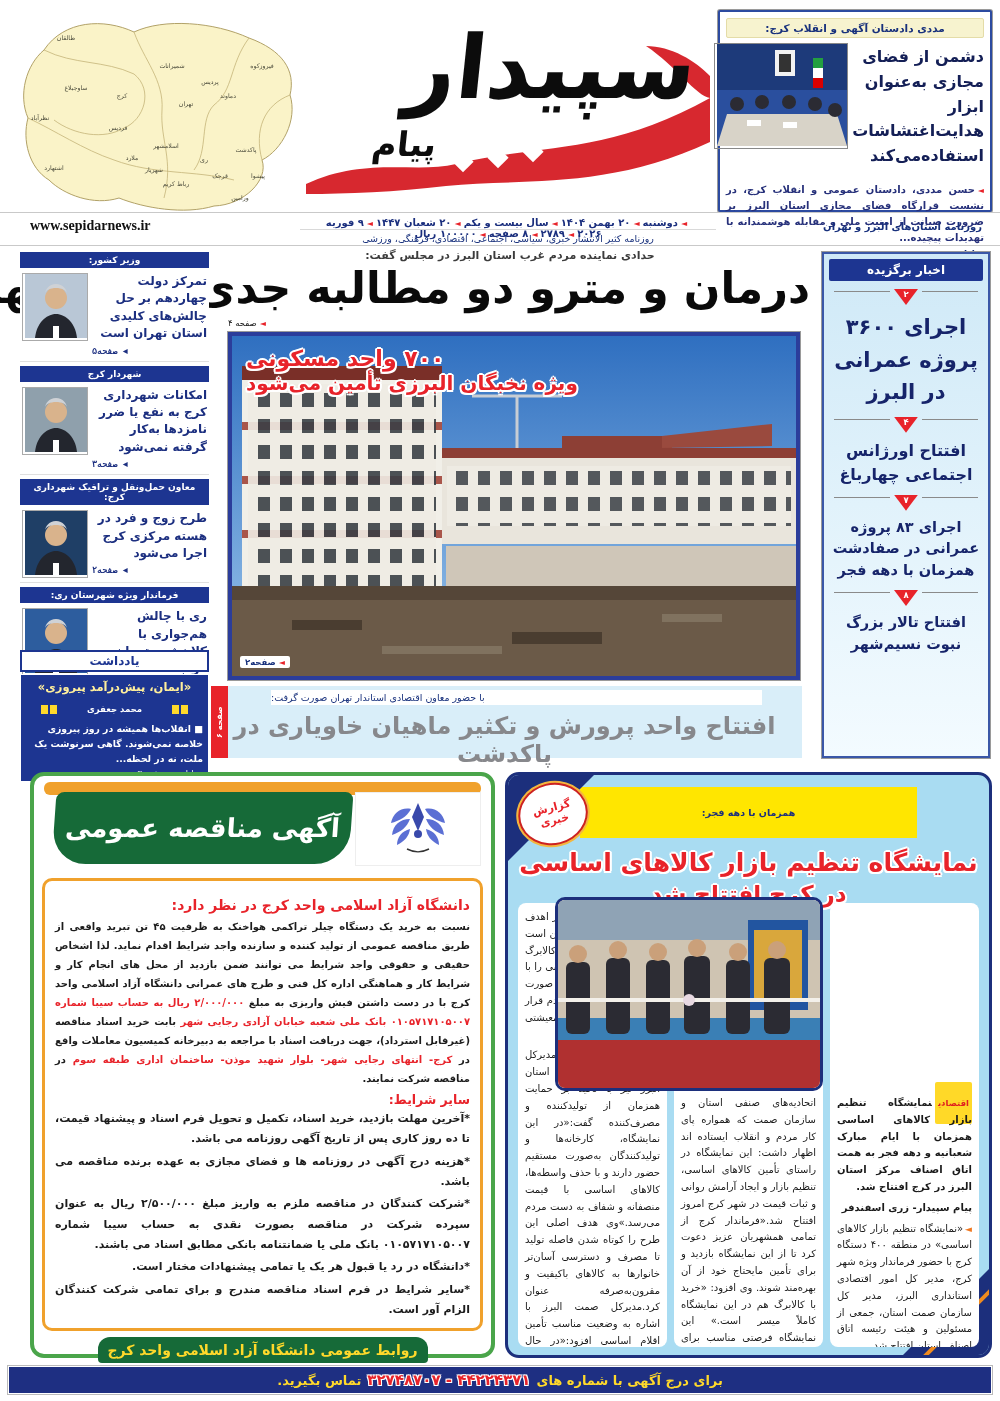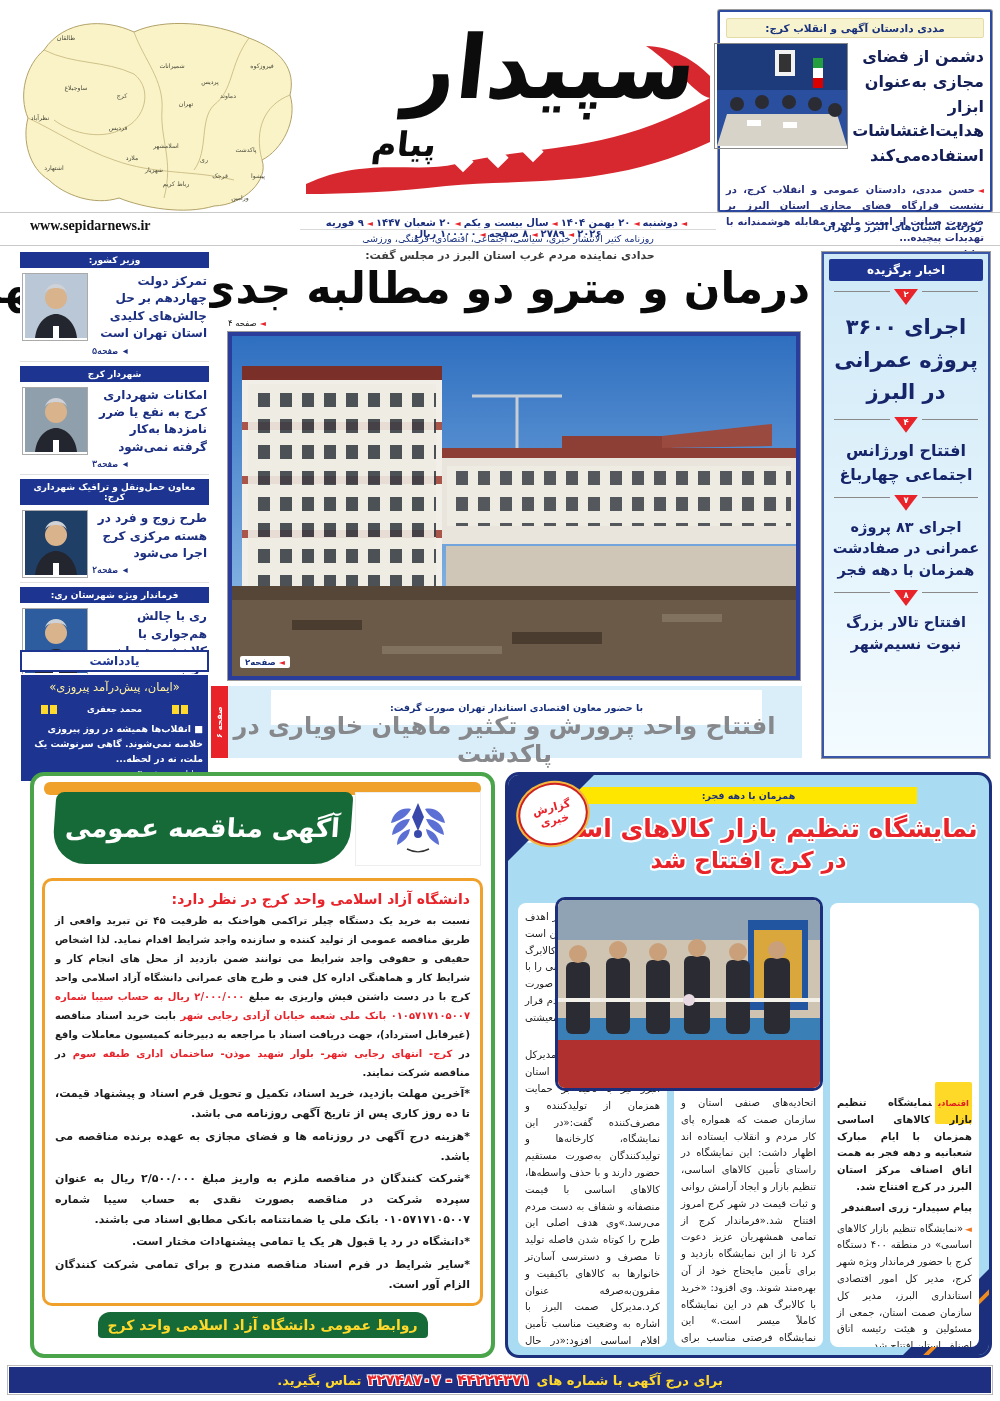--- a/index.html
+++ b/index.html
@@ -43,39 +43,39 @@
   .overlay-l1{font-size:22px;font-weight:bold;color:#e8232a;}
   .overlay-l2{font-size:20px;font-weight:bold;color:#e8232a;}
   .stroke-w{text-shadow:-1.5px -1.5px 0 #fff,1.5px -1.5px 0 #fff,-1.5px 1.5px 0 #fff,1.5px 1.5px 0 #fff,
             0 -2px 0 #fff,0 2px 0 #fff,-2px 0 0 #fff,2px 0 0 #fff;}
   .photo-tag{position:absolute;right:unset;left:8px;bottom:8px;background:#fff;color:#17307c;font-size:8.5px;
              font-weight:bold;padding:1px 5px;border-radius:2px;}
   .caviar{left:211px;top:686px;width:591px;height:72px;background:#d9eef9;}
   .caviar-tab{position:absolute;right:unset;left:0;top:0;width:17px;height:100%;background:#e8232a;color:#fff;
               font-size:8px;font-weight:bold;writing-mode:vertical-rl;transform:rotate(180deg);
               display:flex;align-items:center;justify-content:center;}
-  .caviar-kicker{position:absolute;top:4px;left:60px;right:40px;background:#fff;text-align:center;
-                 font-size:9.5px;font-weight:bold;color:#17307c;padding:12px 0;}
+  .caviar-kicker{position:absolute;top:4px;left:60px;right:40px;background:#fff;text-align:left;
+                 font-size:9.5px;font-weight:normal;color:#17307c;padding:2px 0;}
   .caviar-headline{position:absolute;top:26px;left:20px;right:24px;text-align:center;font-size:24px;
                    font-weight:bold;color:#87888c;}
 
   
   .sidebar{left:20px;top:252px;width:189px;}
   .card{margin-bottom:4px;background:#fff;border-bottom:1px solid #e0e0e0;}
   .card-kicker{background:#1d3591;color:#fff;font-size:9px;font-weight:bold;text-align:center;padding:3px 2px;}
   .card-body{display:flex;padding:5px 2px 4px 2px;gap:4px;}
   .card-photo{flex:0 0 auto;width:64px;height:66px;border:1px solid #aaa;order:2;}
   .card-txt{flex:1;order:1;}
   .card-headline{color:#1c2f80;font-size:12px;font-weight:bold;line-height:1.45;text-align:right;}
   .card-page{color:#1c2f80;font-size:8.5px;font-weight:bold;margin-top:3px;text-align:left;font-family:Liberation Mono, monospace;}
   .note{left:20px;top:650px;width:189px;}
   .note-header{border:2px solid #1d3591;color:#1d3591;background:#fff;text-align:center;font-size:12px;
                font-weight:bold;padding:2px 0;}
   .note-body{background:#1d3591;margin-top:2px;padding:6px 6px 4px 6px;box-shadow:inset 0 0 0 1px #fff;}
-  .note-title{color:#ffef9c;font-size:11.5px;font-weight:normal;text-align:center;}
+  .note-title{color:#ffef9c;font-size:11.5px;font-weight:bold;text-align:center;}
   .note-author-row{display:flex;align-items:center;justify-content:space-between;margin:5px 14px 4px 14px;}
   .ysq{width:7px;height:9px;background:#ffd92b;display:inline-block;margin:0 1px;}
   .note-author{color:#fff;font-size:8.5px;font-weight:bold;}
   .note-text{color:#fff;font-size:9.3px;font-weight:bold;line-height:1.6;text-align:right;}
   .note-more{color:#fff;font-size:8px;margin-top:2px;}
 
   
   .selnews{left:unset;right:10px;top:252px;width:168px;height:506px;border:2px solid #3a57a7;
            box-shadow:0 0 0 1px #9a9a9a;background:linear-gradient(180deg,#cfe9f7,#f3fbff);box-sizing:border-box;}
   .sel-header{margin:5px;background:#1d3591;color:#fff;font-size:12px;font-weight:bold;text-align:center;
@@ -94,41 +94,41 @@
   .tender{left:30px;top:772px;width:465px;height:586px;border:4px solid #4aa54a;border-radius:14px;
           background:#fff;box-sizing:border-box;padding:6px 8px;}
   .tender-head{position:relative;height:92px;}
   .tender-orange{position:absolute;top:0;left:2px;right:2px;height:13px;background:#f0a12c;border-radius:6px;}
   .tender-label{position:absolute;top:10px;right:132px;left:12px;height:72px;background:#166a38;
                 border-radius:8px 8px 34px 34px;color:#fff;font-size:26px;font-weight:bold;
                 display:flex;align-items:center;justify-content:center;transform:skewX(-4deg);}
   .tender-logo{position:absolute;top:10px;right:2px;width:124px;height:72px;background:#fff;
                border:1px solid #eee;display:flex;align-items:center;justify-content:center;}
   .tender-content{margin-top:4px;border:3px solid #f0a12c;border-radius:10px;padding:6px 10px;box-sizing:border-box;}
-  .tender-title{color:#e8232a;font-size:14px;font-weight:bold;margin:4px 0 4px 0;}
+  .tender-title{color:#e8232a;font-size:14px;font-weight:bold;margin:10px 0 4px 0;}
   .tender-intro{font-size:10px;font-weight:bold;color:#1c1c1c;line-height:1.9;text-align:justify;}
   .rd{color:#e8232a;}
   .tender-other{color:#e8232a;font-size:12.5px;font-weight:bold;margin-top:4px;}
   .tbullet{font-size:11px;font-weight:bold;color:#1c1c1c;line-height:1.85;text-align:justify;margin:2px 0;}
   .tender-footer{margin:6px auto 0 auto;width:330px;background:#166a38;color:#ffd92b;font-size:14px;
                  font-weight:bold;text-align:center;padding:5px 0;border-radius:12px 12px 4px 4px;}
 
   
   .expo{left:505px;top:772px;width:487px;height:586px;background:#a9dcf2;border:3px solid #1c2f7c;
         border-radius:14px;box-sizing:border-box;overflow:hidden;}
   .corner-tl{position:absolute;top:0;left:0;width:86px;height:86px;background:#1c2f7c;
              clip-path:polygon(0 0,100% 0,0 100%);}
   .corner-tl::after{content:"";position:absolute;left:-16px;top:30px;width:150px;height:4px;background:#f08c1e;
                     transform:rotate(-45deg);}
   .corner-br{position:absolute;bottom:0;right:0;width:86px;height:86px;background:#1c2f7c;
              clip-path:polygon(100% 100%,100% 0,0 100%);}
   .corner-br::after{content:"";position:absolute;left:-18px;top:50px;width:150px;height:4px;background:#f08c1e;
                     transform:rotate(-45deg);}
   .expo-strip{margin:12px auto 0 auto;width:70%;background:#ffe600;color:#1c2f7c;font-size:9.5px;font-weight:bold;
-              text-align:center;padding:3px 0;}
+              text-align:center;padding:20px 0;}
   .expo-h1{text-align:center;font-size:25px;font-weight:bold;color:#e8232a;margin-top:10px;}
   .expo-h2{text-align:center;font-size:23px;font-weight:bold;color:#e8232a;margin-top:4px;}
   .expo-badge{position:absolute;top:8px;left:10px;width:66px;height:58px;background:#fff;border-radius:50%;
               border:2px solid #cc2222;box-shadow:0 0 0 2px #f4b63f;transform:rotate(-14deg);
               display:flex;align-items:center;justify-content:center;text-align:center;
               color:#e8232a;font-size:11px;font-weight:bold;line-height:1.2;}
   .expo-photo{position:absolute;top:122px;right:166px;width:262px;height:188px;border:3px solid #1c2f7c;
               border-radius:10px;box-shadow:inset 0 0 0 3px #fff;overflow:hidden;background:#cfc4b2;}
   .expo-cols{position:absolute;top:128px;right:10px;left:10px;bottom:8px;display:flex;gap:7px;overflow:hidden;}
   .expo-col{flex:1;background:#fff;border-radius:8px;padding:6px 7px;font-size:10px;line-height:1.68;
@@ -262,20 +262,24 @@
       <rect x="214" y="210" width="350" height="40" fill="#cfc6b8"></rect>
       <rect x="0" y="250" width="564" height="90" fill="#6b5a48"></rect>
       <rect x="0" y="250" width="564" height="14" fill="#554638"></rect>
       <rect x="60" y="284" width="70" height="10" fill="#4a3d30"></rect>
       <rect x="280" y="296" width="90" height="12" fill="#4a3d30"></rect>
       <rect x="430" y="278" width="60" height="8" fill="#80725f"></rect>
       <rect x="150" y="310" width="120" height="8" fill="#80725f"></rect>
       <line x1="240" y1="60" x2="330" y2="60" stroke="#c7cdd4" stroke-width="3"></line>
       <line x1="285" y1="60" x2="285" y2="112" stroke="#c7cdd4" stroke-width="3"></line>
     </svg>
+    <div class="overlay-txt">
+      <div class="overlay-l1 stroke-w">۷۰۰ واحد مسکونی</div>
+      <div class="overlay-l2 stroke-w">ویژه نخبگان البرزی تأمین می‌شود</div>
+    </div>
     <div class="photo-tag"><span class="red-arr">◄</span><span>صفحه۲</span></div>
   </div>
 
   <div class="abs caviar">
     <div class="caviar-tab">صفحه ۶</div>
     <div class="caviar-kicker">با حضور معاون اقتصادی استاندار تهران صورت گرفت:</div>
     <div class="caviar-headline">افتتاح واحد پرورش و تکثیر ماهیان خاویاری در پاکدشت</div>
   </div>
 
   <div class="abs sidebar">
@@ -433,20 +437,21 @@
           <path d="M42,12 C52,10 60,16 62,26 C54,24 46,20 42,12 Z" fill="#5b6fd4"></path>
           <path d="M43,22 C53,22 60,28 61,38 C52,35 46,30 43,22 Z" fill="#5b6fd4"></path>
           <path d="M43,32 C51,34 56,40 56,48 C48,44 44,39 43,32 Z" fill="#5b6fd4"></path>
           <path d="M24,52 C32,56 38,56 46,52" fill="none" stroke="#333" stroke-width="1.4"></path>
         </svg>
       </div>
     </div>
     <div class="tender-content">
       <div class="tender-title">دانشگاه آزاد اسلامی واحد کرج در نظر دارد:</div>
       <div class="tender-intro"><span>نسبت به خرید یک دستگاه چیلر تراکمی هواخنک به ظرفیت ۴۵ تن تبرید واقعی از طریق مناقصه عمومی از تولید کننده و سازنده واجد شرایط اقدام نماید. لذا اشخاص حقیقی و حقوقی واجد شرایط می توانند ضمن بازدید از محل های انجام کار و شرایط کار و هماهنگی اداره کل فنی و طرح های عمرانی دانشگاه آزاد اسلامی واحد کرج با در دست داشتن فیش واریزی به مبلغ </span><span class="rd">۲/۰۰۰/۰۰۰ ریال به حساب سیبا شماره ۰۱۰۵۷۱۷۱۰۵۰۰۷ بانک ملی شعبه خیابان آزادی رجایی شهر</span><span> بابت خرید اسناد مناقصه (غیرقابل استرداد)، جهت دریافت اسناد با مراجعه به دبیرخانه کمیسیون معاملات واقع در </span><span class="rd">کرج- انتهای رجایی شهر- بلوار شهید موذن- ساختمان اداری طبقه سوم</span><span> در مناقصه شرکت نمایند.</span></div>
+      <div class="tender-other">سایر شرایط:</div>
       <div>
           <p class="tbullet">*آخرین مهلت بازدید، خرید اسناد، تکمیل و تحویل فرم اسناد و پیشنهاد قیمت، تا ده روز کاری پس از تاریخ آگهی روزنامه می باشد.</p>
           <p class="tbullet">*هزینه درج آگهی در روزنامه ها و فضای مجازی به عهده برنده مناقصه می باشد.</p>
           <p class="tbullet">*شرکت کنندگان در مناقصه ملزم به واریز مبلغ ۲/۵۰۰/۰۰۰ ریال به عنوان سپرده شرکت در مناقصه بصورت نقدی به حساب سیبا شماره ۰۱۰۵۷۱۷۱۰۵۰۰۷ بانک ملی یا ضمانتنامه بانکی مطابق اسناد می باشند.</p>
           <p class="tbullet">*دانشگاه در رد یا قبول هر یک یا تمامی پیشنهادات مختار است.</p>
           <p class="tbullet">*سایر شرایط در فرم اسناد مناقصه مندرج و برای تمامی شرکت کنندگان الزام آور است.</p>
         </div>
     </div>
     <div class="tender-footer">روابط عمومی دانشگاه آزاد اسلامی واحد کرج</div>
   </div>

